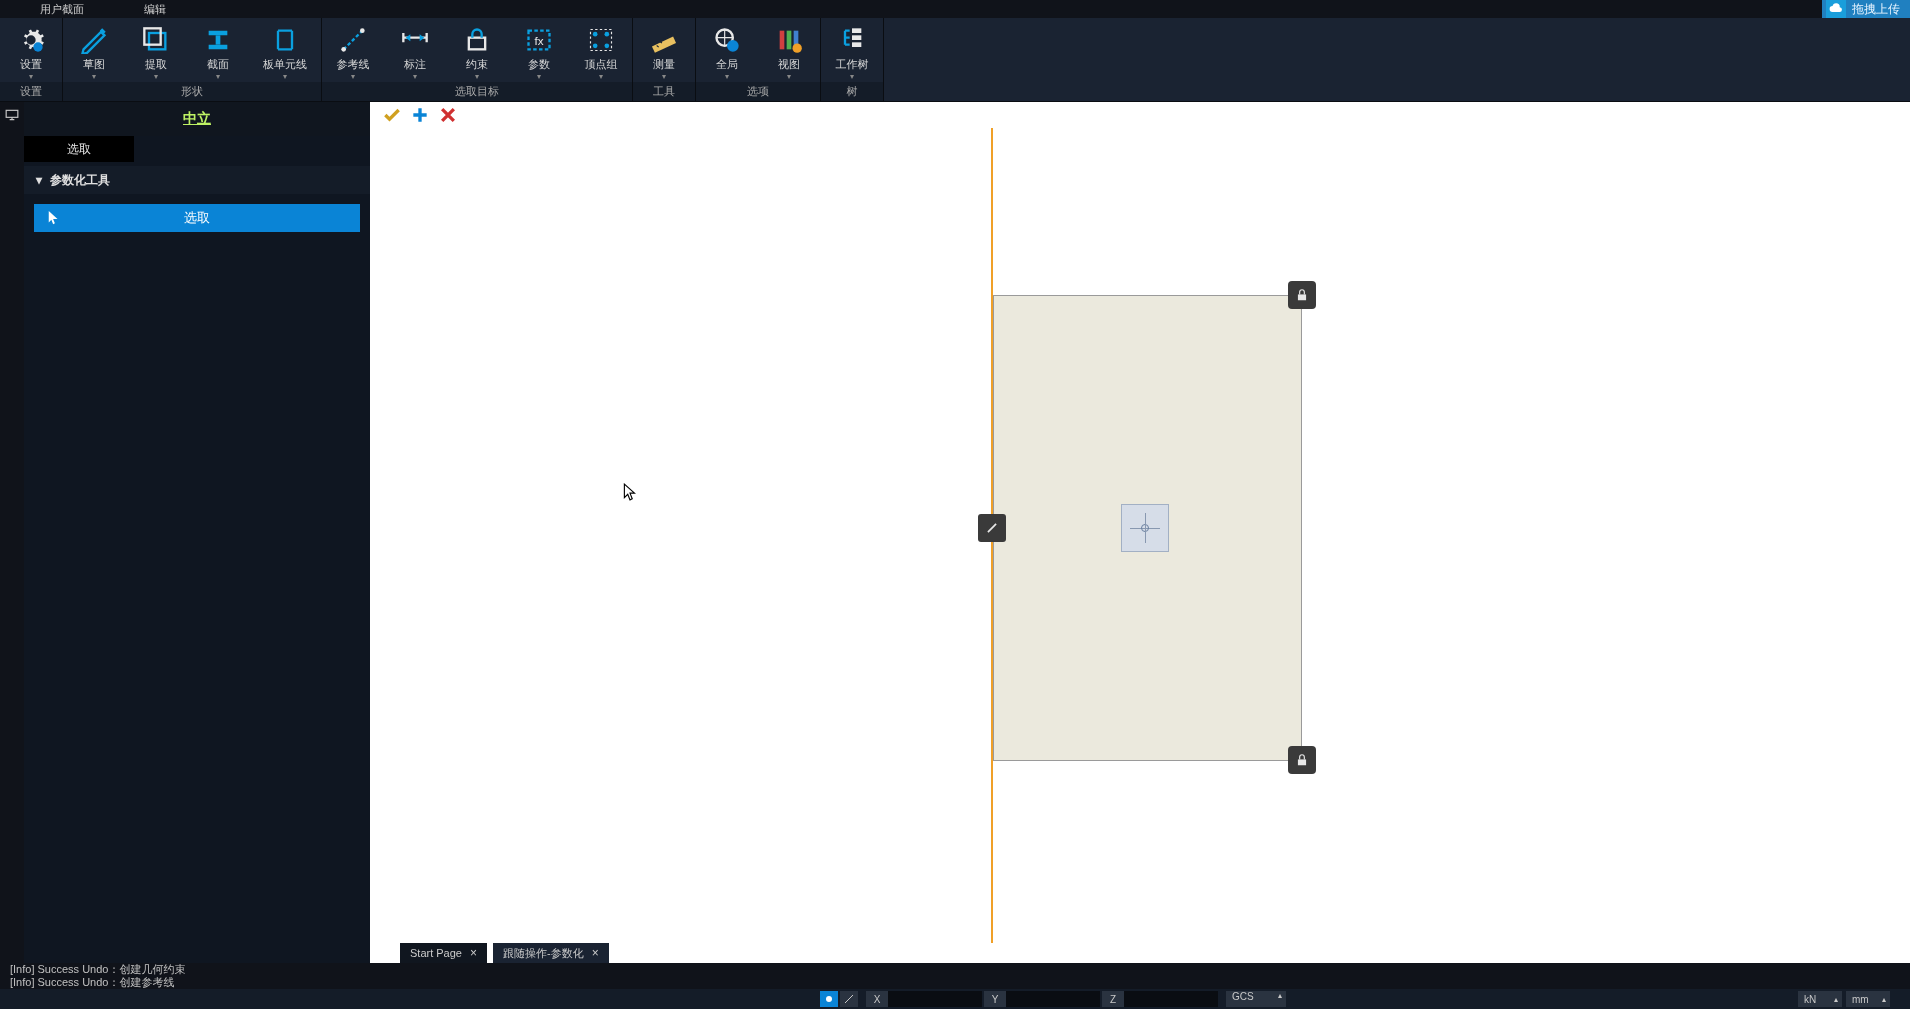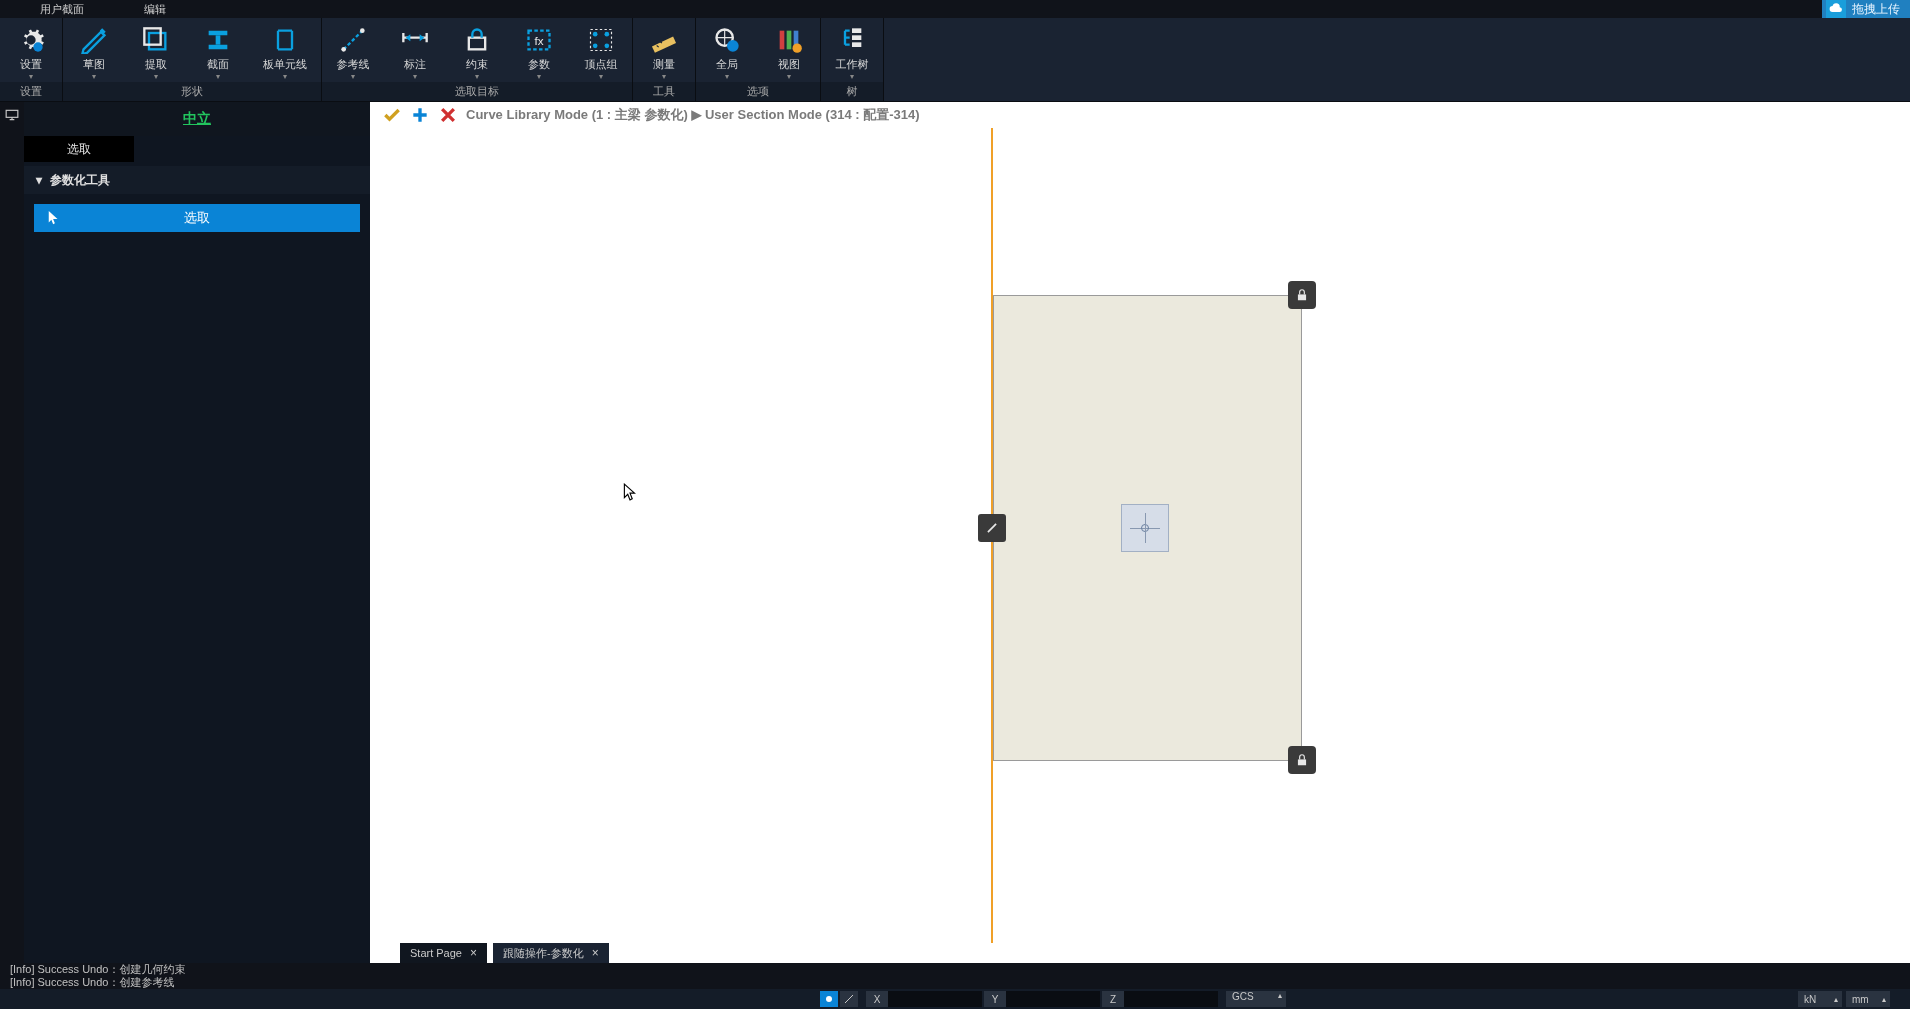--- a/index.html
+++ b/index.html
@@ -18,21 +18,21 @@
 .ribbon-item { display: flex; flex-direction: column; align-items: center; justify-content: center; padding: 4px 14px 0; cursor: pointer; gap: 2px; }
 .ribbon-item .icon { width: 34px; height: 30px; display: flex; align-items: center; justify-content: center; }
 .ribbon-item .lbl { font-size: 11px; color: #d8d8d8; }
 .ribbon-item .drop { font-size: 8px; color: #888; line-height: 6px; }
 .ribbon-group-lbl { text-align: center; font-size: 11px; color: #aaa; padding: 2px 0; background: #141c28; }
 
 
 .left-panel { position: absolute; left: 0; top: 102px; width: 370px; bottom: 46px; background: #0f1621; display: flex; }
 .left-strip { width: 24px; background: #10131a; display: flex; flex-direction: column; align-items: center; padding-top: 6px; }
 .left-body { flex: 1; background: #0f1621; }
-.panel-title { height: 34px; display: flex; align-items: center; justify-content: center; font-size: 14px; color: #22c55e; font-weight: bold; background: #10161f; text-decoration: underline; }
+.panel-title { height: 34px; display: flex; align-items: center; justify-content: center; font-size: 14px; color: #bef264; font-weight: bold; background: #10161f; text-decoration: underline; }
 .panel-tab { height: 26px; width: 110px; background: #000; display: flex; align-items: center; justify-content: center; font-size: 12px; color: #e8e8e8; }
 .section-hdr { height: 28px; display: flex; align-items: center; gap: 8px; padding: 0 12px; font-size: 12px; color: #e0e0e0; font-weight: bold; background: #141c28; margin-top: 4px; }
 .select-btn { margin: 10px 10px; height: 28px; background: #0a84d6; display: flex; align-items: center; font-size: 13px; color: #fff; position: relative; }
 .select-btn .arrow { position: absolute; left: 14px; }
 .select-btn .txt { flex: 1; text-align: center; }
 
 
 .canvas-wrap { position: absolute; left: 370px; top: 102px; right: 0; bottom: 46px; background: #fff; }
 .canvas-head { height: 26px; display: flex; align-items: center; gap: 8px; padding: 0 12px; }
 .canvas-head .breadcrumb { font-size: 13px; color: #7a7a7a; font-weight: bold; }
@@ -316,25 +316,20 @@
     <span class="act-icon">
         <svg width="20" height="20" viewBox="0 0 24 24">
           <path stroke="#0a84d6" stroke-width="4" d="M12 4v16M4 12h16"></path>
         </svg>
       </span>
     <span class="act-icon">
         <svg width="20" height="20" viewBox="0 0 24 24">
           <path stroke="#d03030" stroke-width="4" d="M5 5l14 14M19 5L5 19"></path>
         </svg>
       </span>
-    <span class="breadcrumb">
-      <span>Curve Library Mode (1 : 主梁 参数化)</span>
-      <span class="bc-arrow"> ▶ </span>
-      <span>User Section Mode (314 : 配置-314)</span>
-    </span>
   </div>
 
   <div class="viewport">
     <div class="axis-line"></div>
     <div class="shape-rect"></div>
     <div class="origin-mark" style="left:751px; top:376px;">
       <div class="origin-center"></div>
     </div>
     <div class="lock-badge" style="left:918px; top:153px;">
       <svg width="14" height="14" viewBox="0 0 24 24">

